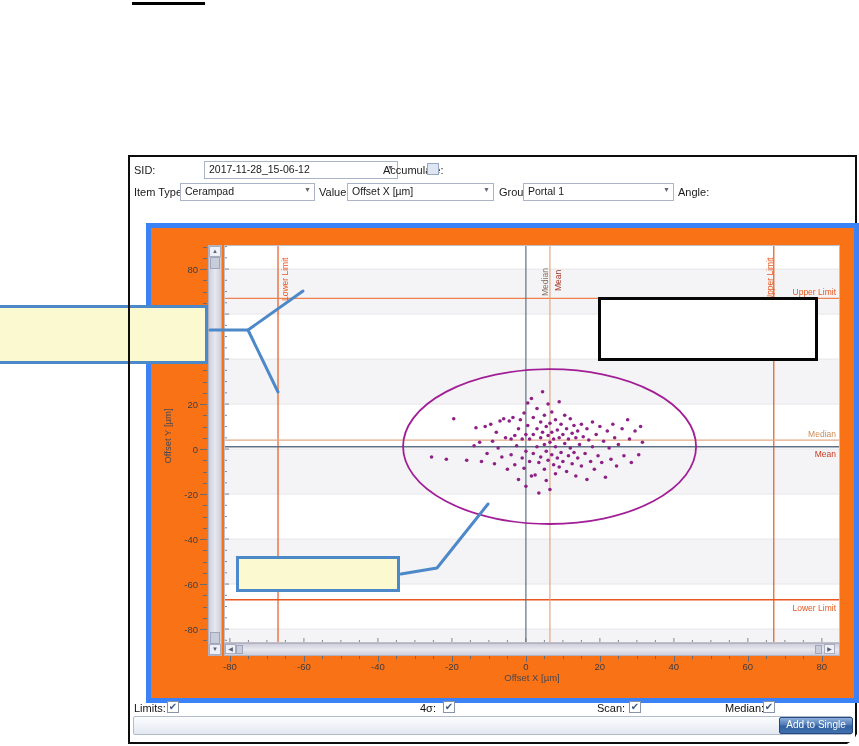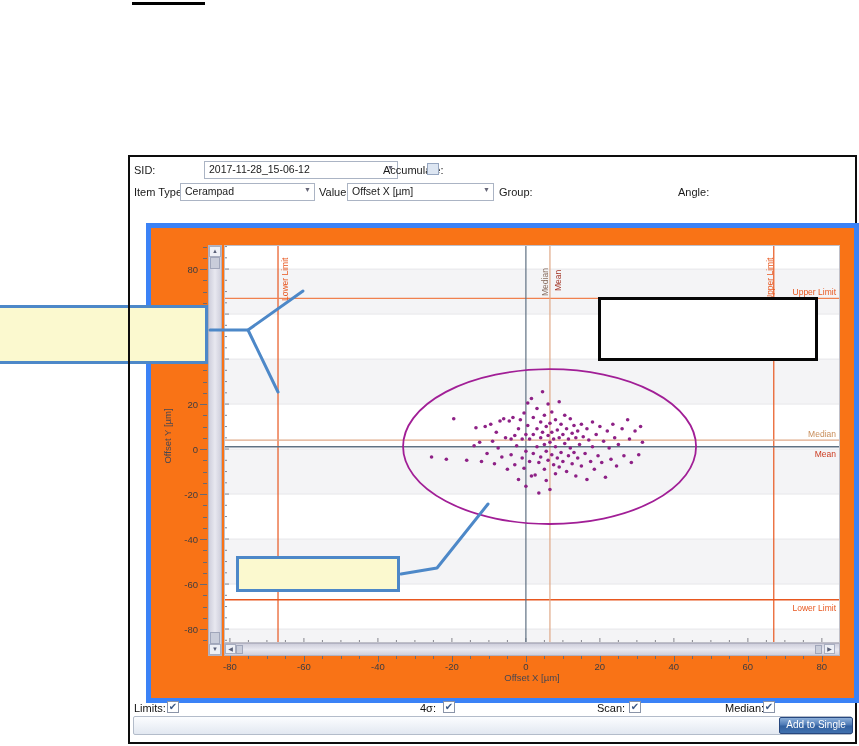--- a/index.html
+++ b/index.html
@@ -1,17 +1,17 @@
 <!DOCTYPE html>
 <html><head>
 <meta charset="utf-8">
 <style>
   html,body{margin:0;padding:0;background:#fff;}
   #page{position:relative;width:859px;height:746px;background:#fff;overflow:hidden;
-        font-family:"Liberation Sans",sans-serif;color:#1a1a1a;}
+        font-family:"Liberation Sans",sans-serif;color:#1a1a1a;border-radius:21px;}
   .abs{position:absolute;}
   #top-line{left:132px;top:2px;width:73px;height:3px;background:#000;}
   #app-window{left:128px;top:155px;width:725px;height:585px;border:2px solid #0d0d0d;background:#fff;}
   .lbl{font-size:11px;color:#1a1a1a;white-space:nowrap;}
   .combo{background:#fff;border:1px solid #abb4c4;height:15px;font-size:10.5px;
          padding:1px 14px 0 4px;white-space:nowrap;overflow:hidden;}
   .combo .arrow{position:absolute;right:3px;top:2px;font-size:7px;color:#667;}
   .chk{width:10px;height:10px;background:#fff;border:1px solid #8a94a8;font-size:10px;
        line-height:9px;color:#3d5a86;text-align:center;}
   .chk.empty{background:#dde6f2;border-color:#96a6c0;}
@@ -69,20 +69,23 @@
 
     <div class="abs lbl" style="left:4px;top:29px;">Item Type:</div>
     <div class="abs combo" style="left:50px;top:26px;width:115px;">
       <span>Cerampad</span><span class="arrow">▼</span>
     </div>
     <div class="abs lbl" style="left:189px;top:29px;">Value:</div>
     <div class="abs combo" style="left:217px;top:26px;width:127px;">
       <span>Offset X [µm]</span><span class="arrow">▼</span>
     </div>
     <div class="abs lbl" style="left:369px;top:29px;">Group:</div>
+    <div class="abs combo" style="left:393px;top:26px;width:131px;">
+      <span>Portal 1</span><span class="arrow">▼</span>
+    </div>
     <div class="abs lbl" style="left:548px;top:29px;">Angle:</div>
 
 
     <div id="panel" class="abs">
       <div id="y-title" class="abs">Offset Y [µm]</div>
       <div id="y-axis" class="abs">
           <div class="ytick" style="top: 395.3px; width: 4px;"></div>
           <div class="ytick" style="top: 384.1px; width: 7px;"></div>
           <div class="ytick" style="top: 372.8px; width: 4px;"></div>
           <div class="ytick" style="top: 361.6px; width: 4px;"></div>

